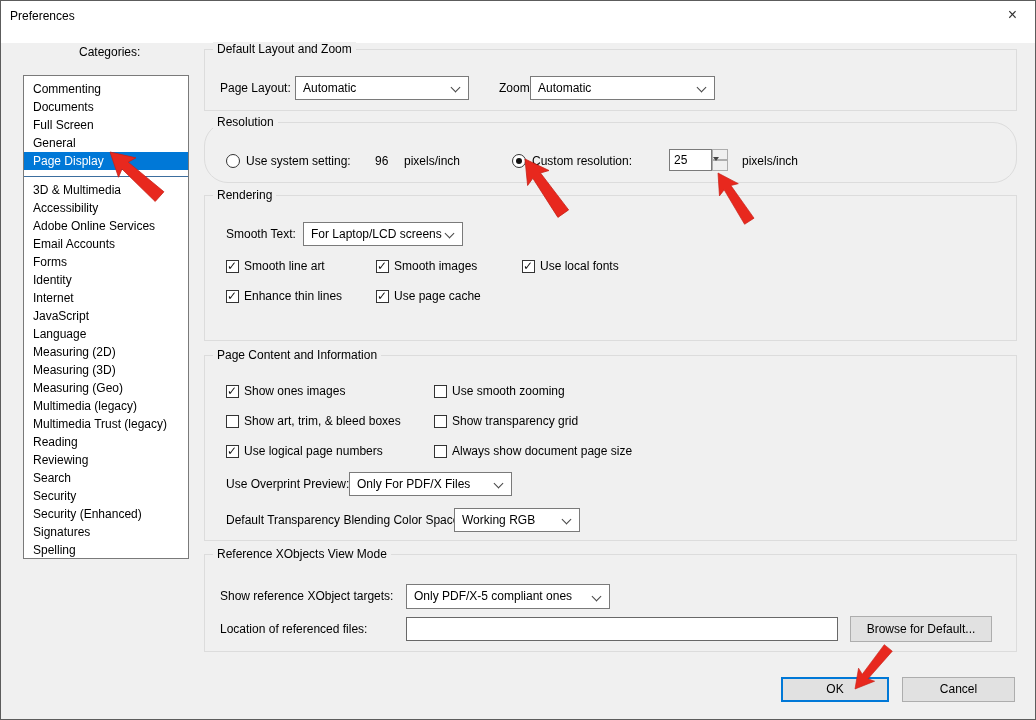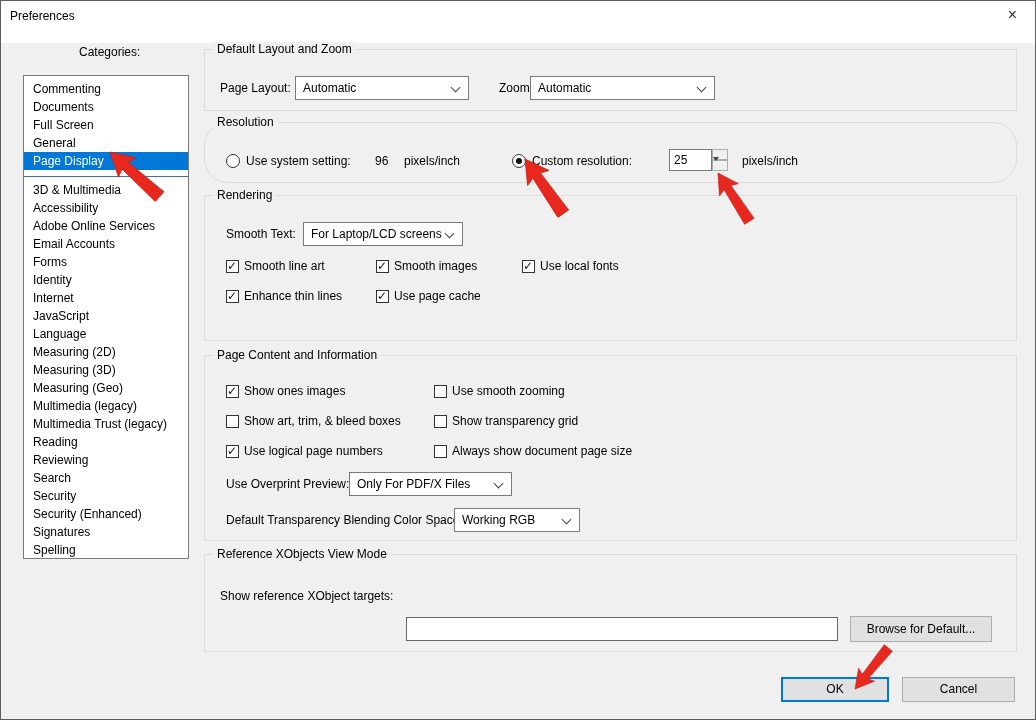--- a/index.html
+++ b/index.html
@@ -193,20 +193,25 @@
     <span class="glabel" style="left:21px;top:152px;">Default Transparency Blending Color Space:</span>
     <span class="combo" style="left:249px;top:152px;width:126px;">
       <span class="combo-text">Working RGB</span>
       <span class="chev"></span>
     </span>
   </div>
 
   <div class="group" style="top:553px;height:98px;">
     <span class="group-title">Reference XObjects View Mode</span>
     <span class="glabel" style="left:15px;top:29px;height:25px;line-height:25px;">Show reference XObject targets:</span>
+    <span class="combo" style="left:201px;top:29px;width:204px;height:25px;">
+      <span class="combo-text" style="line-height:23px;">Only PDF/X-5 compliant ones</span>
+      <span class="chev" style="top:8px;"></span>
+    </span>
+    <span class="glabel" style="left:15px;top:62px;">Location of referenced files:</span>
     <span class="text-field" style="left:201px;top:62px;width:432px;height:24px;"></span>
     <span class="btn" style="left:645px;top:61px;width:142px;height:26px;line-height:24px;">Browse for Default...</span>
   </div>
 
   <span class="btn default" style="left:780px;top:676px;width:108px;height:25px;line-height:21px;">OK</span>
   <span class="btn" style="left:901px;top:676px;width:113px;height:25px;line-height:23px;">Cancel</span>
 
   <svg class="overlay" viewBox="0 0 1036 720">
     <g fill="#e8281e" stroke="#c62017" stroke-width="0.5">
       <path transform="translate(109,151) rotate(-48) scale(1.45)" d="M0,0 L-9,16 L-3.2,14 L-4.5,46 L4.5,46 L3.2,14 L9,16 Z"></path>

